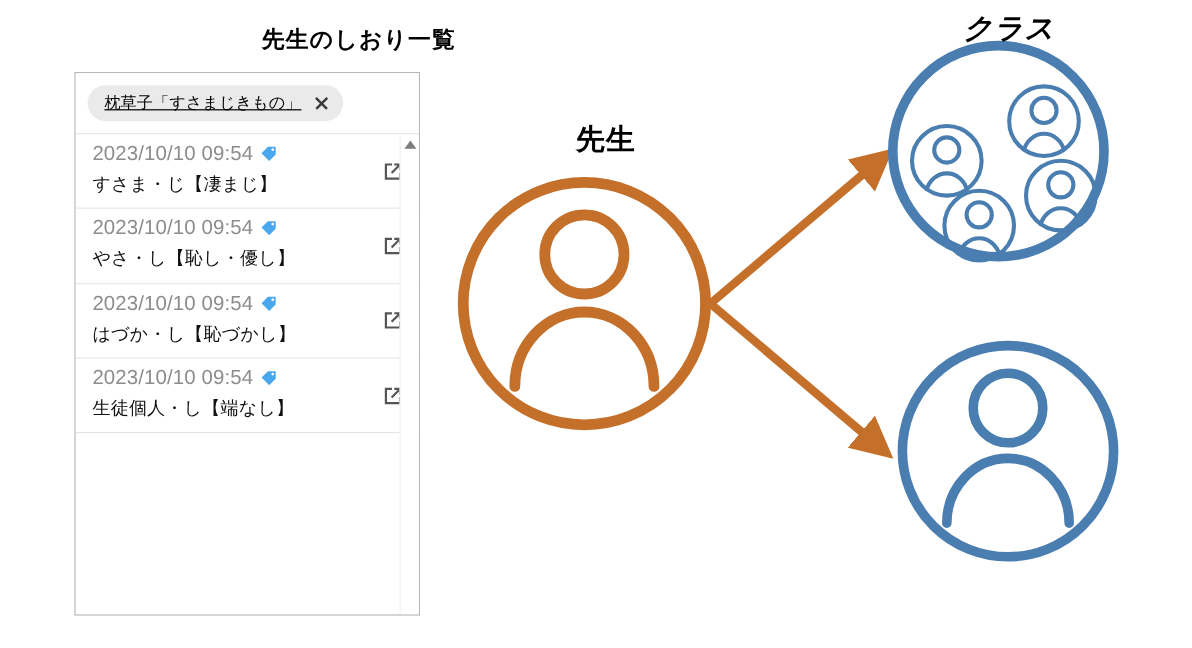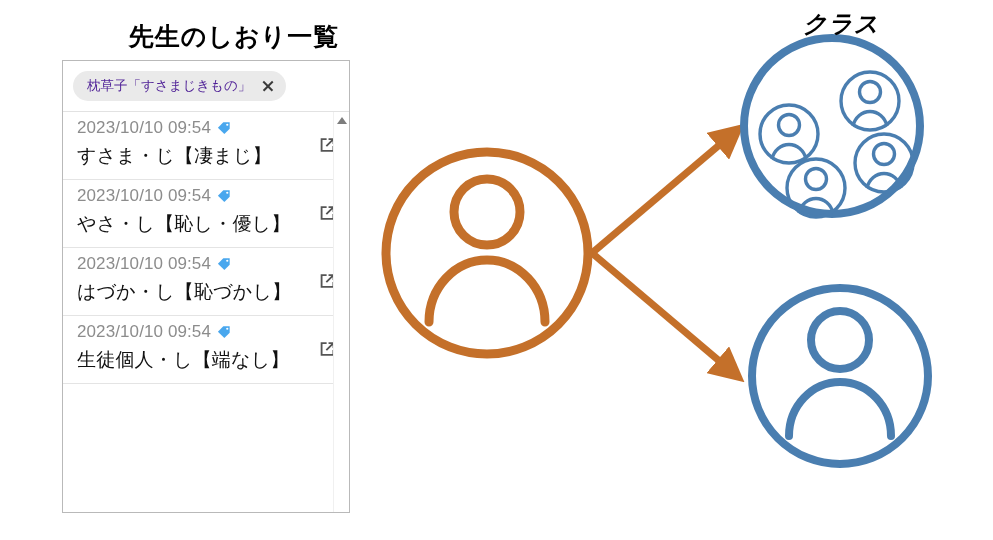--- a/index.html
+++ b/index.html
@@ -25,27 +25,26 @@
     top: 0;
     width: 380px;
     height: 540px;
   }
 
   #list-heading {
     position: absolute;
     left: 0;
     top: 20px;
     width: 380px;
-    text-align: center;
-    font-size: 25px;
+    text-align: right;
+    font-size: 19px;
     font-weight: bold;
     letter-spacing: 1px;
     color: #000000;
     white-space: nowrap;
-    padding-left: 44px;
   }
 
   #list-panel {
     position: absolute;
     left: 62px;
     top: 60px;
     width: 288px;
     height: 453px;
     background: #ffffff;
     border: 1px solid #b9b9b9;
@@ -71,23 +70,24 @@
     gap: 10px;
     background: #eaeaea;
     border-radius: 17px;
     height: 30px;
     padding: 0 11px 0 14px;
     max-width: 100%;
     box-sizing: border-box;
   }
   #search-chip-label {
     font-size: 13.5px;
-    color: #4c1d95;
+    color: #000000;
     white-space: nowrap;
     line-height: 1;
+    text-decoration: underline;
   }
   .chip-close {
     width: 14px;
     height: 14px;
     flex: 0 0 auto;
     position: relative;
     cursor: pointer;
   }
   .chip-close::before,
   .chip-close::after {
@@ -133,21 +133,21 @@
   }
   .item-date {
     font-size: 17px;
     color: #8c8c8c;
     letter-spacing: 0.1px;
     white-space: nowrap;
   }
   .tag-icon { display: block; flex: 0 0 auto; }
   .item-title {
     margin-top: 7px;
-    font-size: 19px;
+    font-size: 15px;
     line-height: 1.42;
     color: #111111;
     letter-spacing: 0.2px;
     word-break: break-all;
   }
   .item-open {
     position: absolute;
     right: 11px;
     top: 50%;
     transform: translateY(-50%);
@@ -342,14 +342,15 @@
 
     <g>
       <circle cx="460" cy="376" r="88" fill="none" stroke="#4a7eb0" stroke-width="8"></circle>
       <g>
         <circle cx="460" cy="340" r="29" fill="none" stroke="#4a7eb0" stroke-width="8"></circle>
         <path d="M 409 436 A 51 54 0 0 1 511 436" fill="none" stroke="#4a7eb0" stroke-width="8" stroke-linecap="round"></path>
       </g>
     </g>
   </svg>
 
+  <div class="diagram-label" id="label-teacher">先生</div>
   <div class="diagram-label" id="label-class">クラス</div>
 </div>
 
 </body></html>

